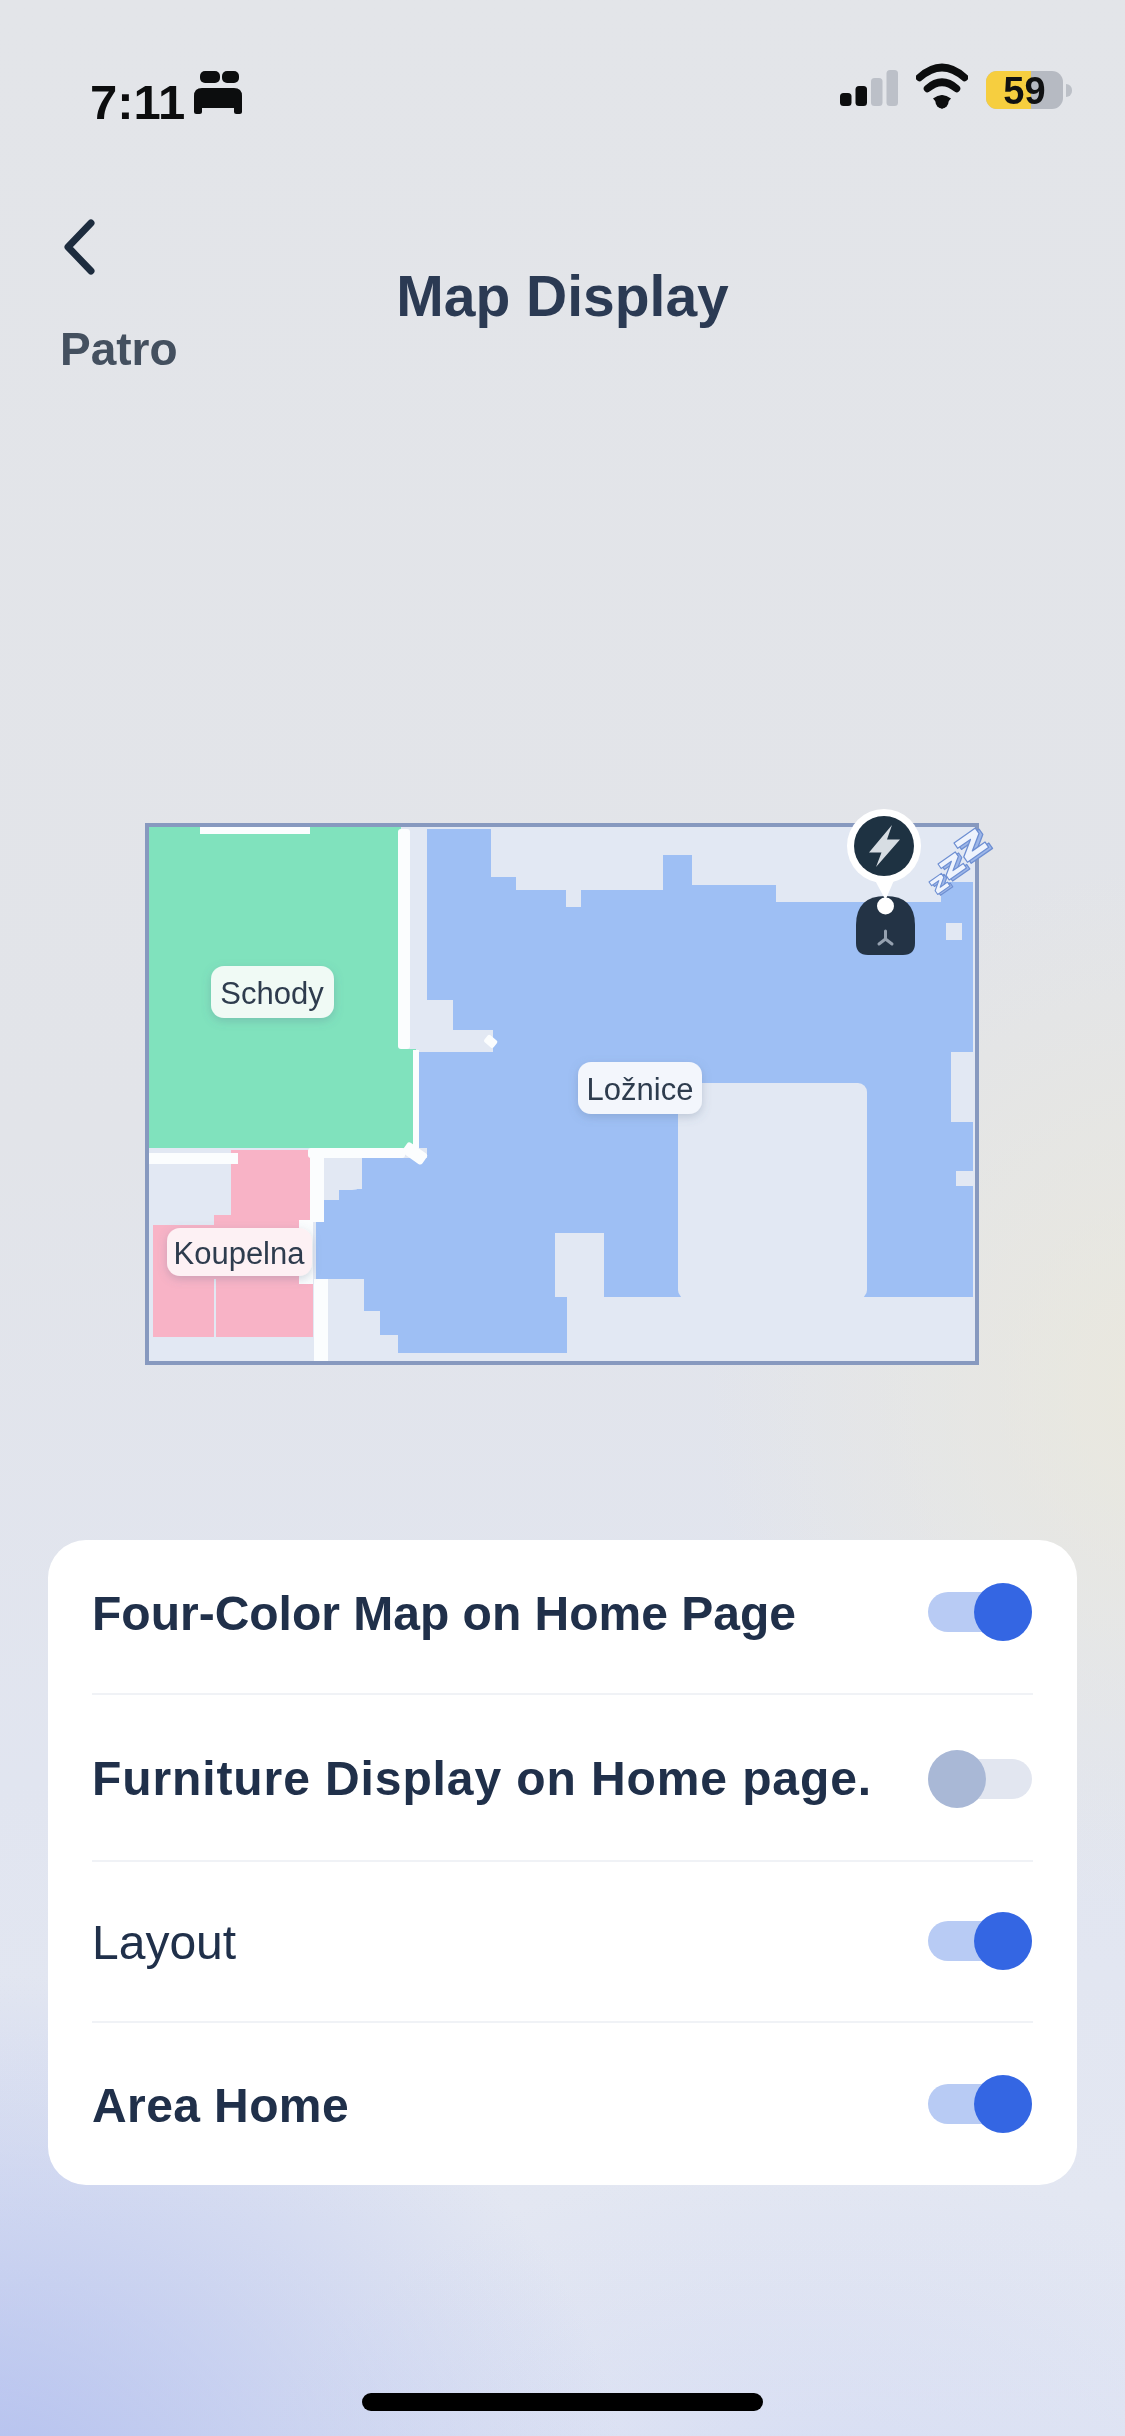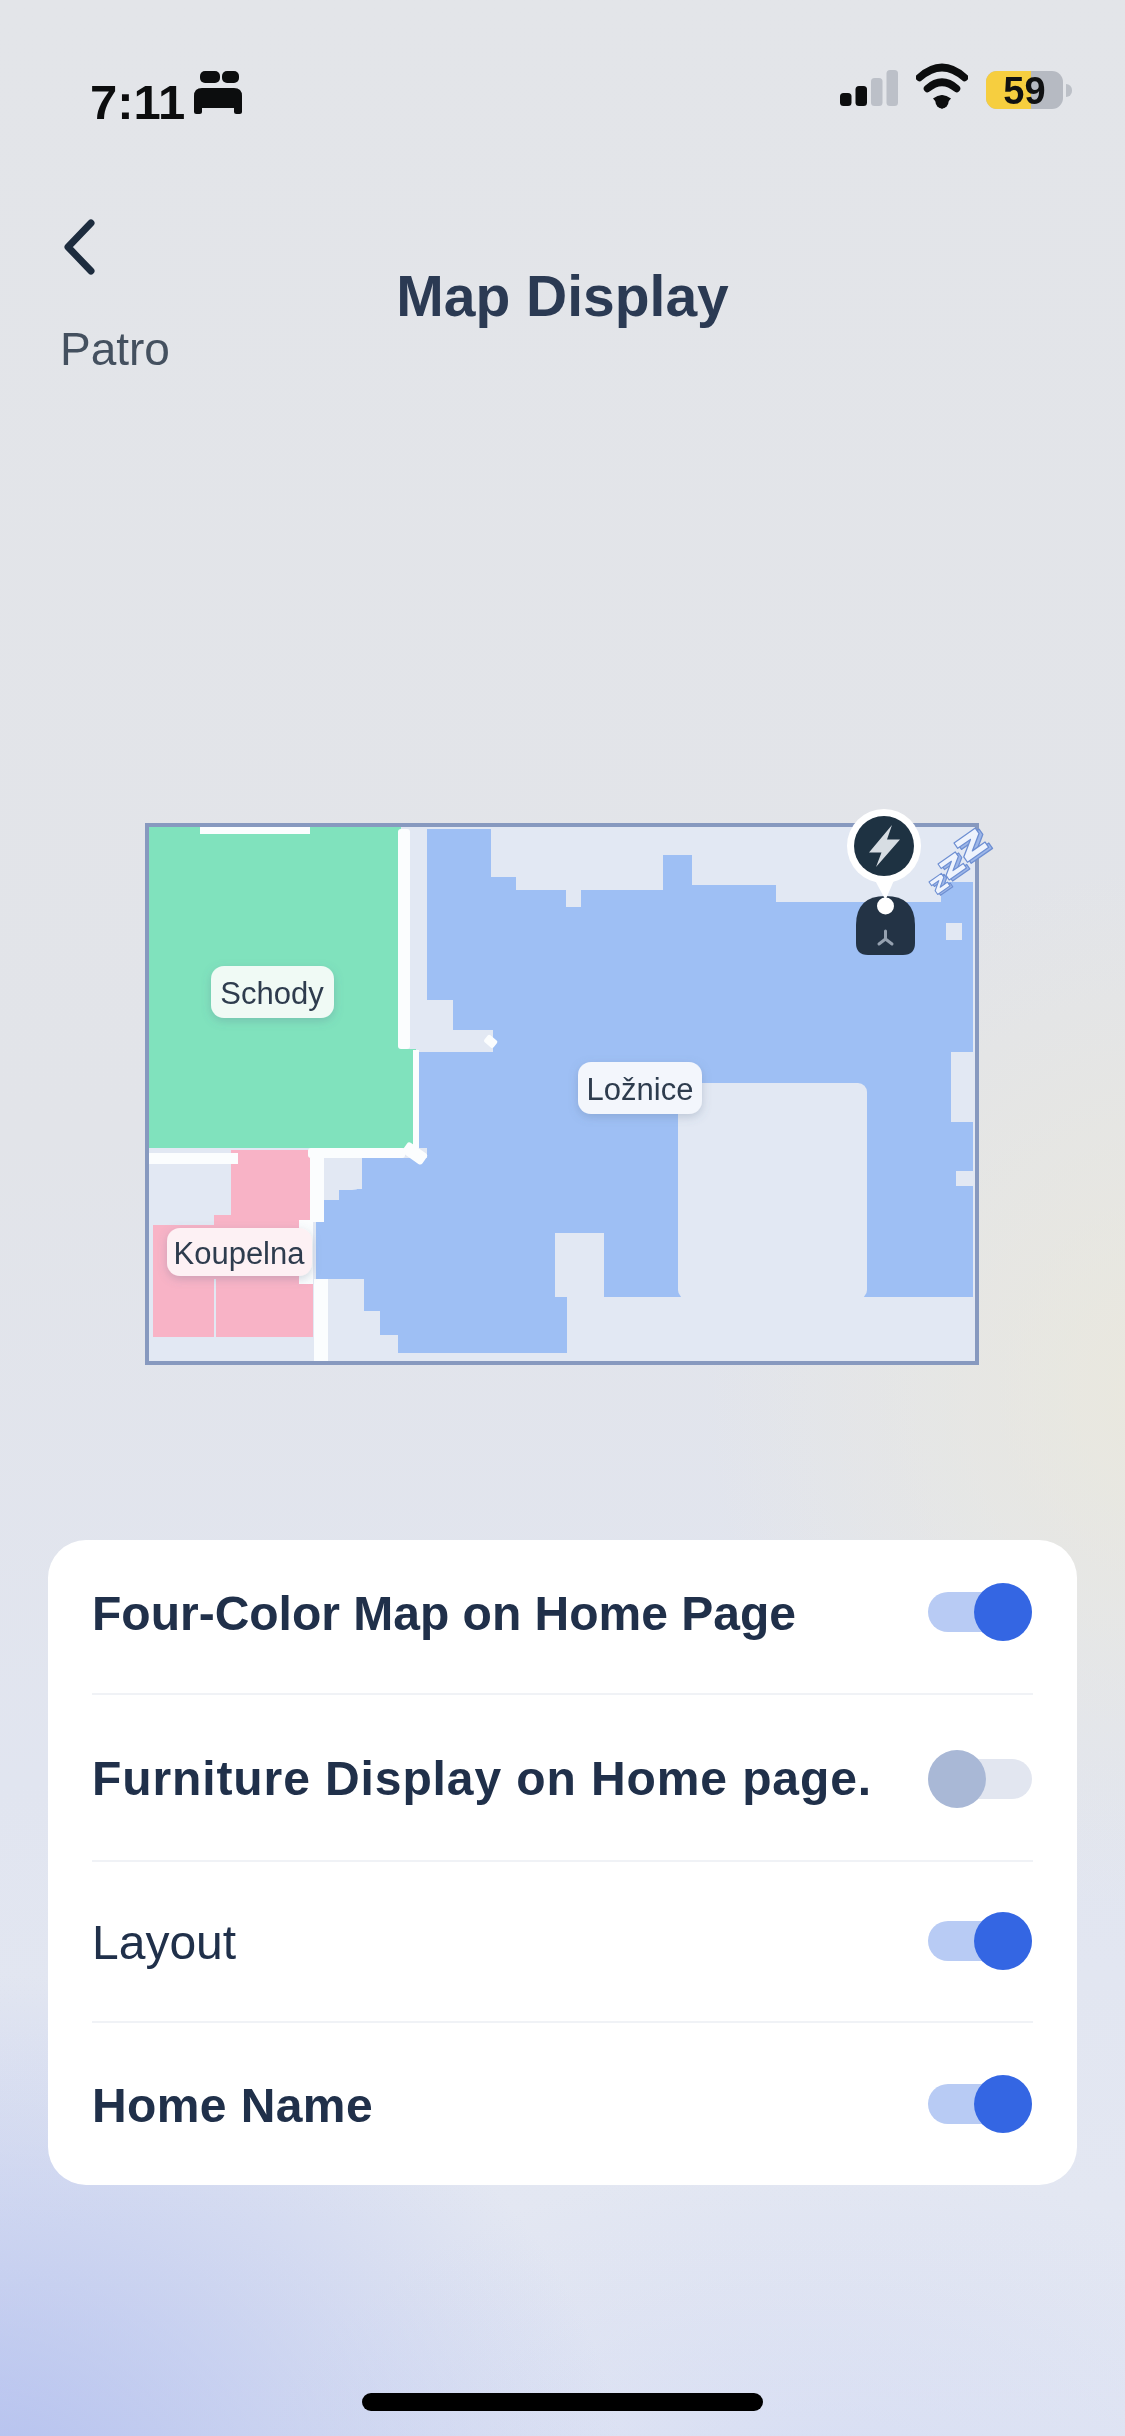--- a/index.html
+++ b/index.html
@@ -48,21 +48,21 @@
 </div>
 
 <div class="abs" style="left:1066px;top:84px;width:6px;height:13px;background:#bcc0c7;border-radius:0 6px 6px 0;"></div>
 
 <svg class="abs" style="left:58px;top:219px;" width="44" height="56" viewBox="0 0 44 56">
   <path d="M33 4 L10 28 L33 52" fill="none" stroke="#1d2c3e" stroke-width="7" stroke-linecap="round" stroke-linejoin="round"></path>
 </svg>
 
 <div class="abs" style="left:0;top:215px;width:1125px;text-align:center;font-size:57px;font-weight:700;color:#2b3a53;margin-top:48px;">Map Display</div>
 
-<div class="abs" style="left:60px;top:322px;font-size:46px;font-weight:400;color:#44505f;">Patro</div>
+<div class="abs" style="left:60px;top:322px;font-size:46px;font-weight:700;color:#44505f;">Patro</div>
 
 <svg class="abs" style="left:145px;top:823px;overflow:visible;" width="834" height="542" viewBox="0 0 834 542">
   <defs>
     <filter id="pillsh" x="-30%" y="-30%" width="160%" height="180%">
       <feDropShadow dx="0" dy="3" stdDeviation="5" flood-color="#5a6c8a" flood-opacity="0.28"></feDropShadow>
     </filter>
   </defs>
 
   <rect x="4" y="4" width="826" height="534" fill="#e2e8f3"></rect>
 
@@ -178,19 +178,19 @@
 <div class="abs" style="left:92px;top:1860px;width:941px;height:2px;background:#f0f2f6;"></div>
 
 <div class="abs" style="left:92px;top:1915px;font-size:48px;font-weight:400;color:#20304a;">Layout</div>
 
 <div class="abs" style="left:928px;top:1921px;width:104px;height:40px;border-radius:20px;background:#b8cbf4;">
   <div style="position:absolute;right:0;top:-9px;width:58px;height:58px;border-radius:50%;background:#3466e3;"></div>
 </div>
 
 <div class="abs" style="left:92px;top:2021px;width:941px;height:2px;background:#f0f2f6;"></div>
 
-<div class="abs" style="left:92px;top:2078px;font-size:48px;font-weight:700;color:#20304a;letter-spacing:0.4px;">Home Name</div>
+<div class="abs" style="left:92px;top:2078px;font-size:48px;font-weight:700;color:#20304a;letter-spacing:0.4px;">Area Home</div>
 
 <div class="abs" style="left:928px;top:2084px;width:104px;height:40px;border-radius:20px;background:#b8cbf4;">
   <div style="position:absolute;right:0;top:-9px;width:58px;height:58px;border-radius:50%;background:#3466e3;"></div>
 </div>
 
 <div class="abs" style="left:362px;top:2393px;width:401px;height:18px;border-radius:9px;background:#000000;"></div>
 
 </body></html>

